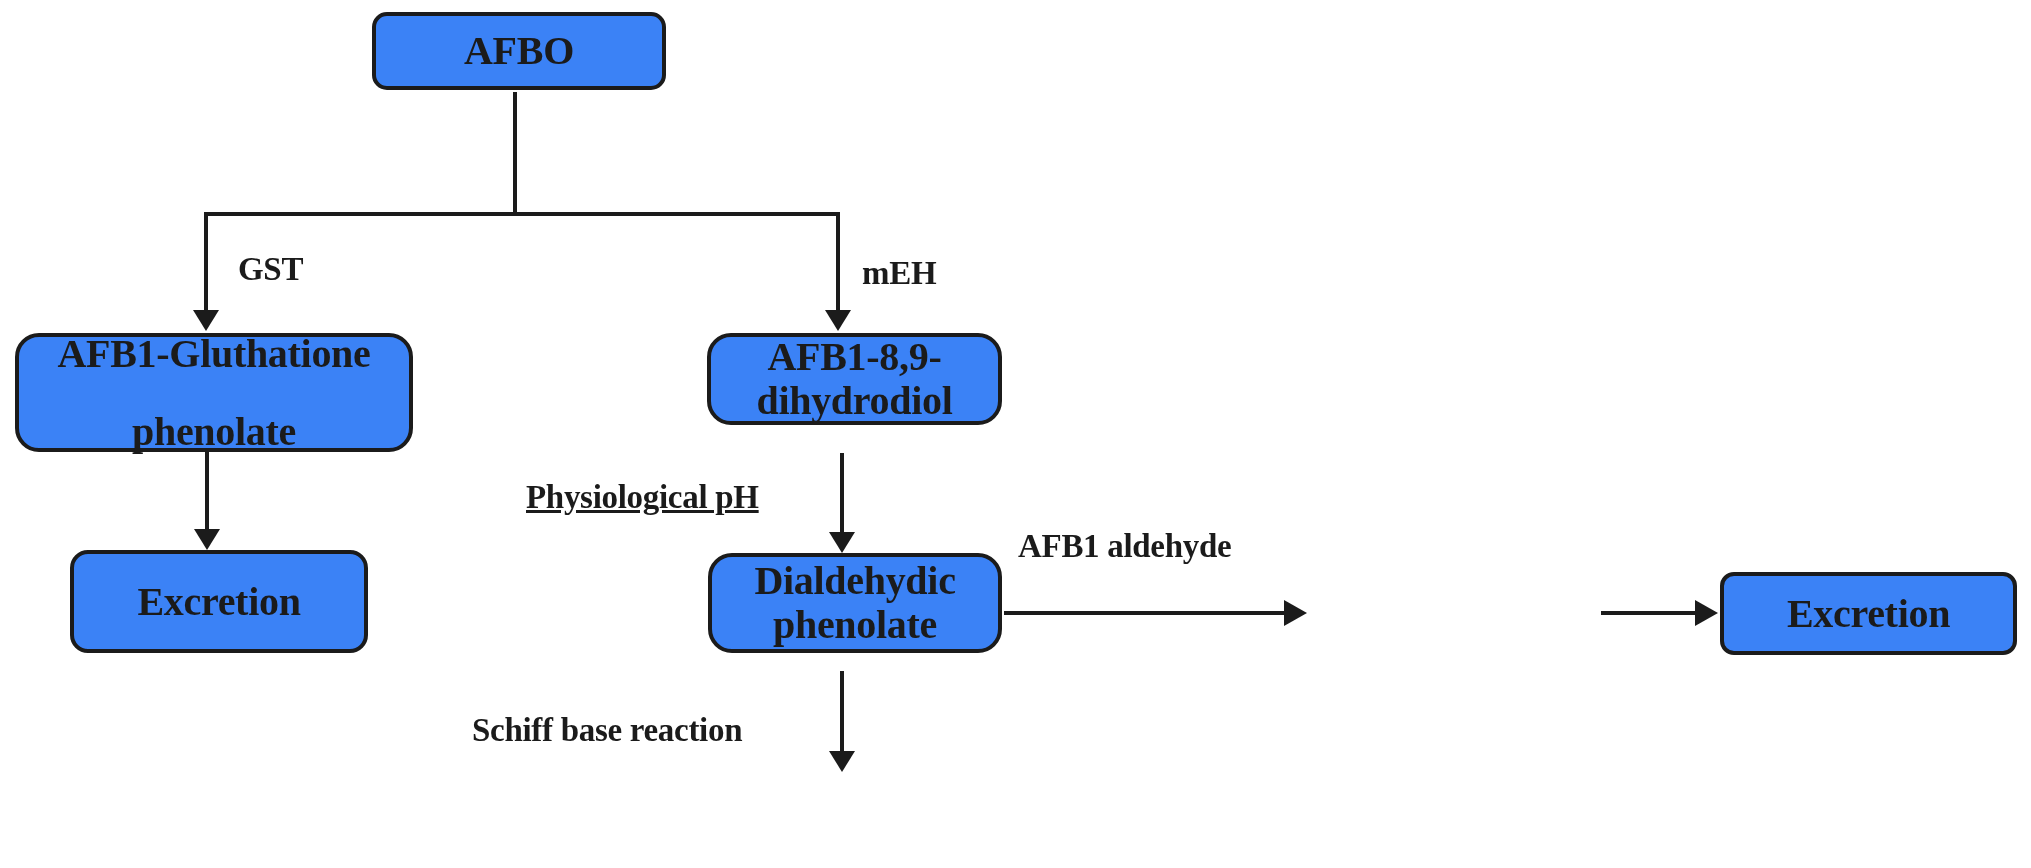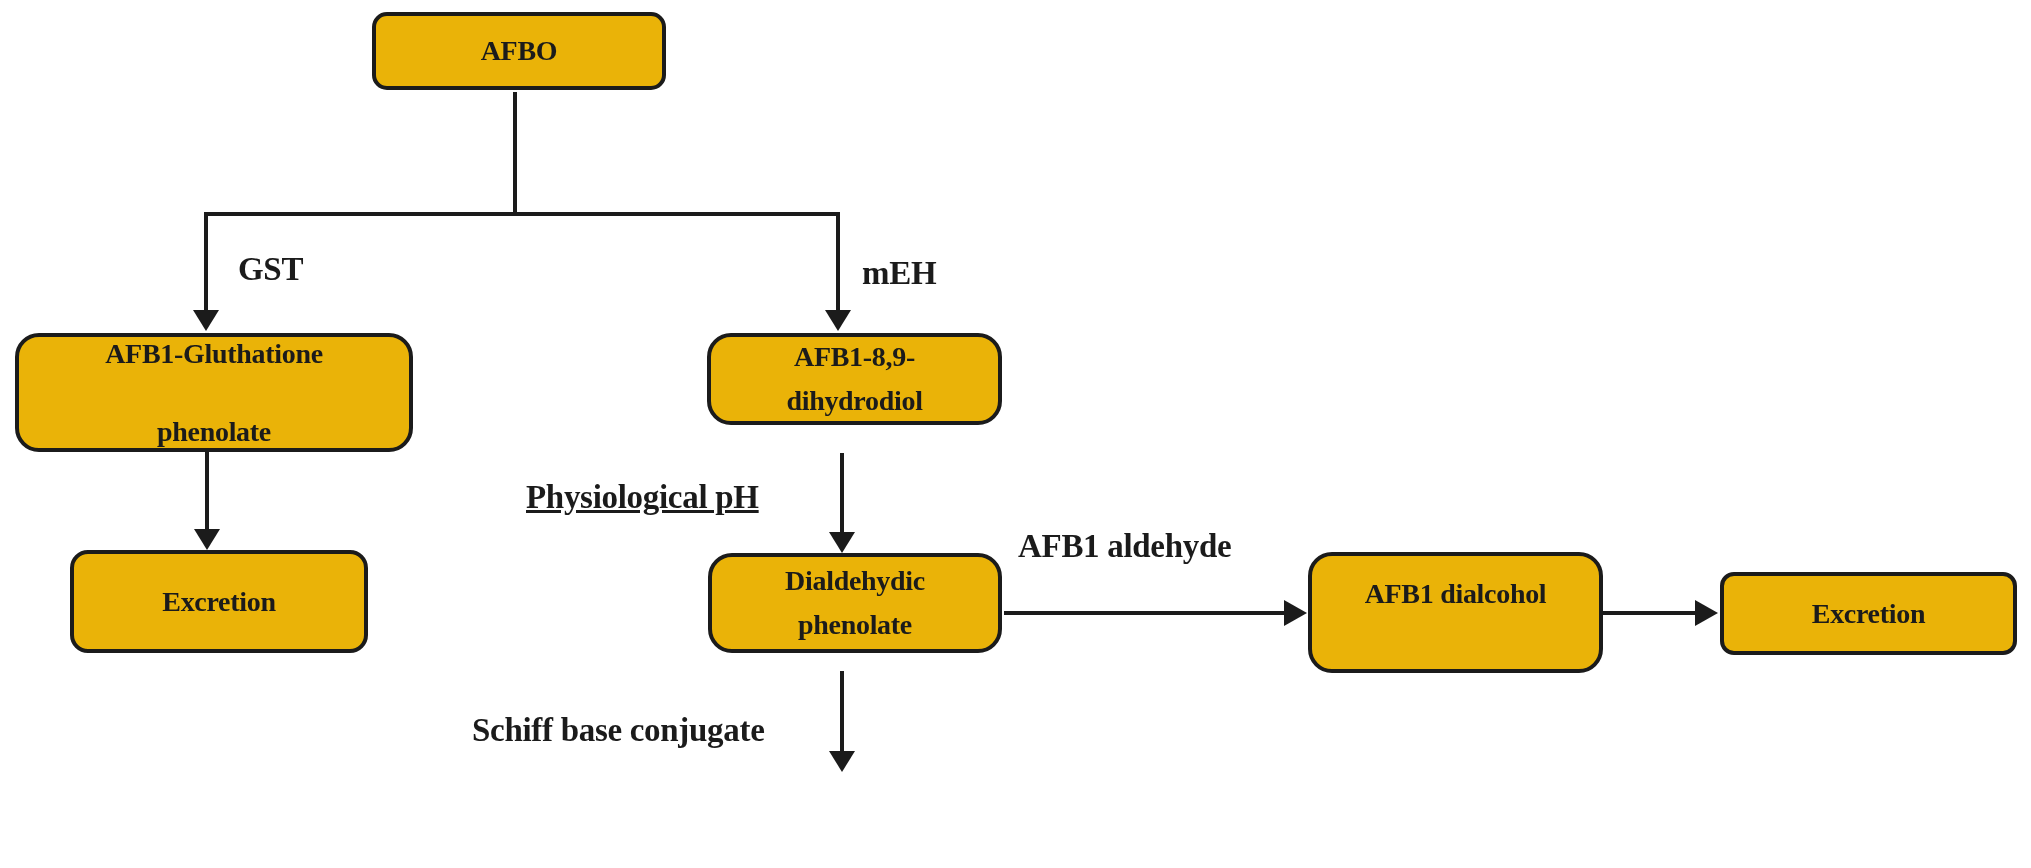--- a/index.html
+++ b/index.html
@@ -14,27 +14,27 @@
     background: #ffffff;
     font-family: "Liberation Serif", "DejaVu Serif", serif;
     font-weight: bold;
     color: #1b1b1b;
     overflow: hidden;
   }
   .node {
     position: absolute;
     box-sizing: border-box;
     border: 4px solid #1b1b1b;
-    background: #eab308;
+    background: #3b82f6;
     display: flex;
     flex-direction: column;
     align-items: center;
     justify-content: center;
     text-align: center;
-    font-size: 28px;
+    font-size: 40px;
     line-height: 44px;
     letter-spacing: -0.3px;
     white-space: nowrap;
   }
   .node.text-top { justify-content: flex-start; padding-top: 16px; }
 
   #node-afbo            { left: 372px;  top: 12px;  width: 294px; height: 78px;  border-radius: 15px; }
   #node-gluthatione     { left: 15px;   top: 333px; width: 398px; height: 119px; border-radius: 24px; gap: 34px; }
   #node-dihydrodiol     { left: 707px;  top: 333px; width: 295px; height: 92px; border-radius: 24px; }
   #node-excretion-left  { left: 70px;   top: 550px; width: 298px; height: 103px; border-radius: 18px; }
@@ -105,21 +105,21 @@
   <div class="edge arrow-down" id="edge-to-excretion-l"></div>
   <div class="edge arrow-down" id="edge-physio-ph"></div>
   <div class="edge arrow-right" id="edge-to-dialcohol"></div>
   <div class="edge arrow-right" id="edge-to-excretion-r"></div>
   <div class="edge arrow-down" id="edge-schiff"></div>
 
   <div class="edge-label" id="label-gst">GST</div>
   <div class="edge-label" id="label-meh">mEH</div>
   <div class="edge-label" id="label-physio-ph">Physiological pH</div>
   <div class="edge-label" id="label-aldehyde">AFB1 aldehyde</div>
-  <div class="edge-label" id="label-schiff">Schiff base conjugate</div>
+  <div class="edge-label" id="label-schiff">Schiff base reaction</div>
 
   <div class="node" id="node-afbo">
     <span>AFBO</span>
   </div>
 
   <div class="node" id="node-gluthatione">
     <span>AFB1-Gluthatione</span>
     <span>phenolate</span>
   </div>
 
@@ -130,22 +130,19 @@
 
   <div class="node" id="node-excretion-left">
     <span>Excretion</span>
   </div>
 
   <div class="node" id="node-dialdehydic">
     <span>Dialdehydic</span>
     <span>phenolate</span>
   </div>
 
-  <div class="node text-top" id="node-dialcohol">
-    <span>AFB1 dialcohol</span>
-  </div>
 
   <div class="node" id="node-excretion-right">
     <span>Excretion</span>
   </div>
 
 
 </div>
 
 </body></html>

